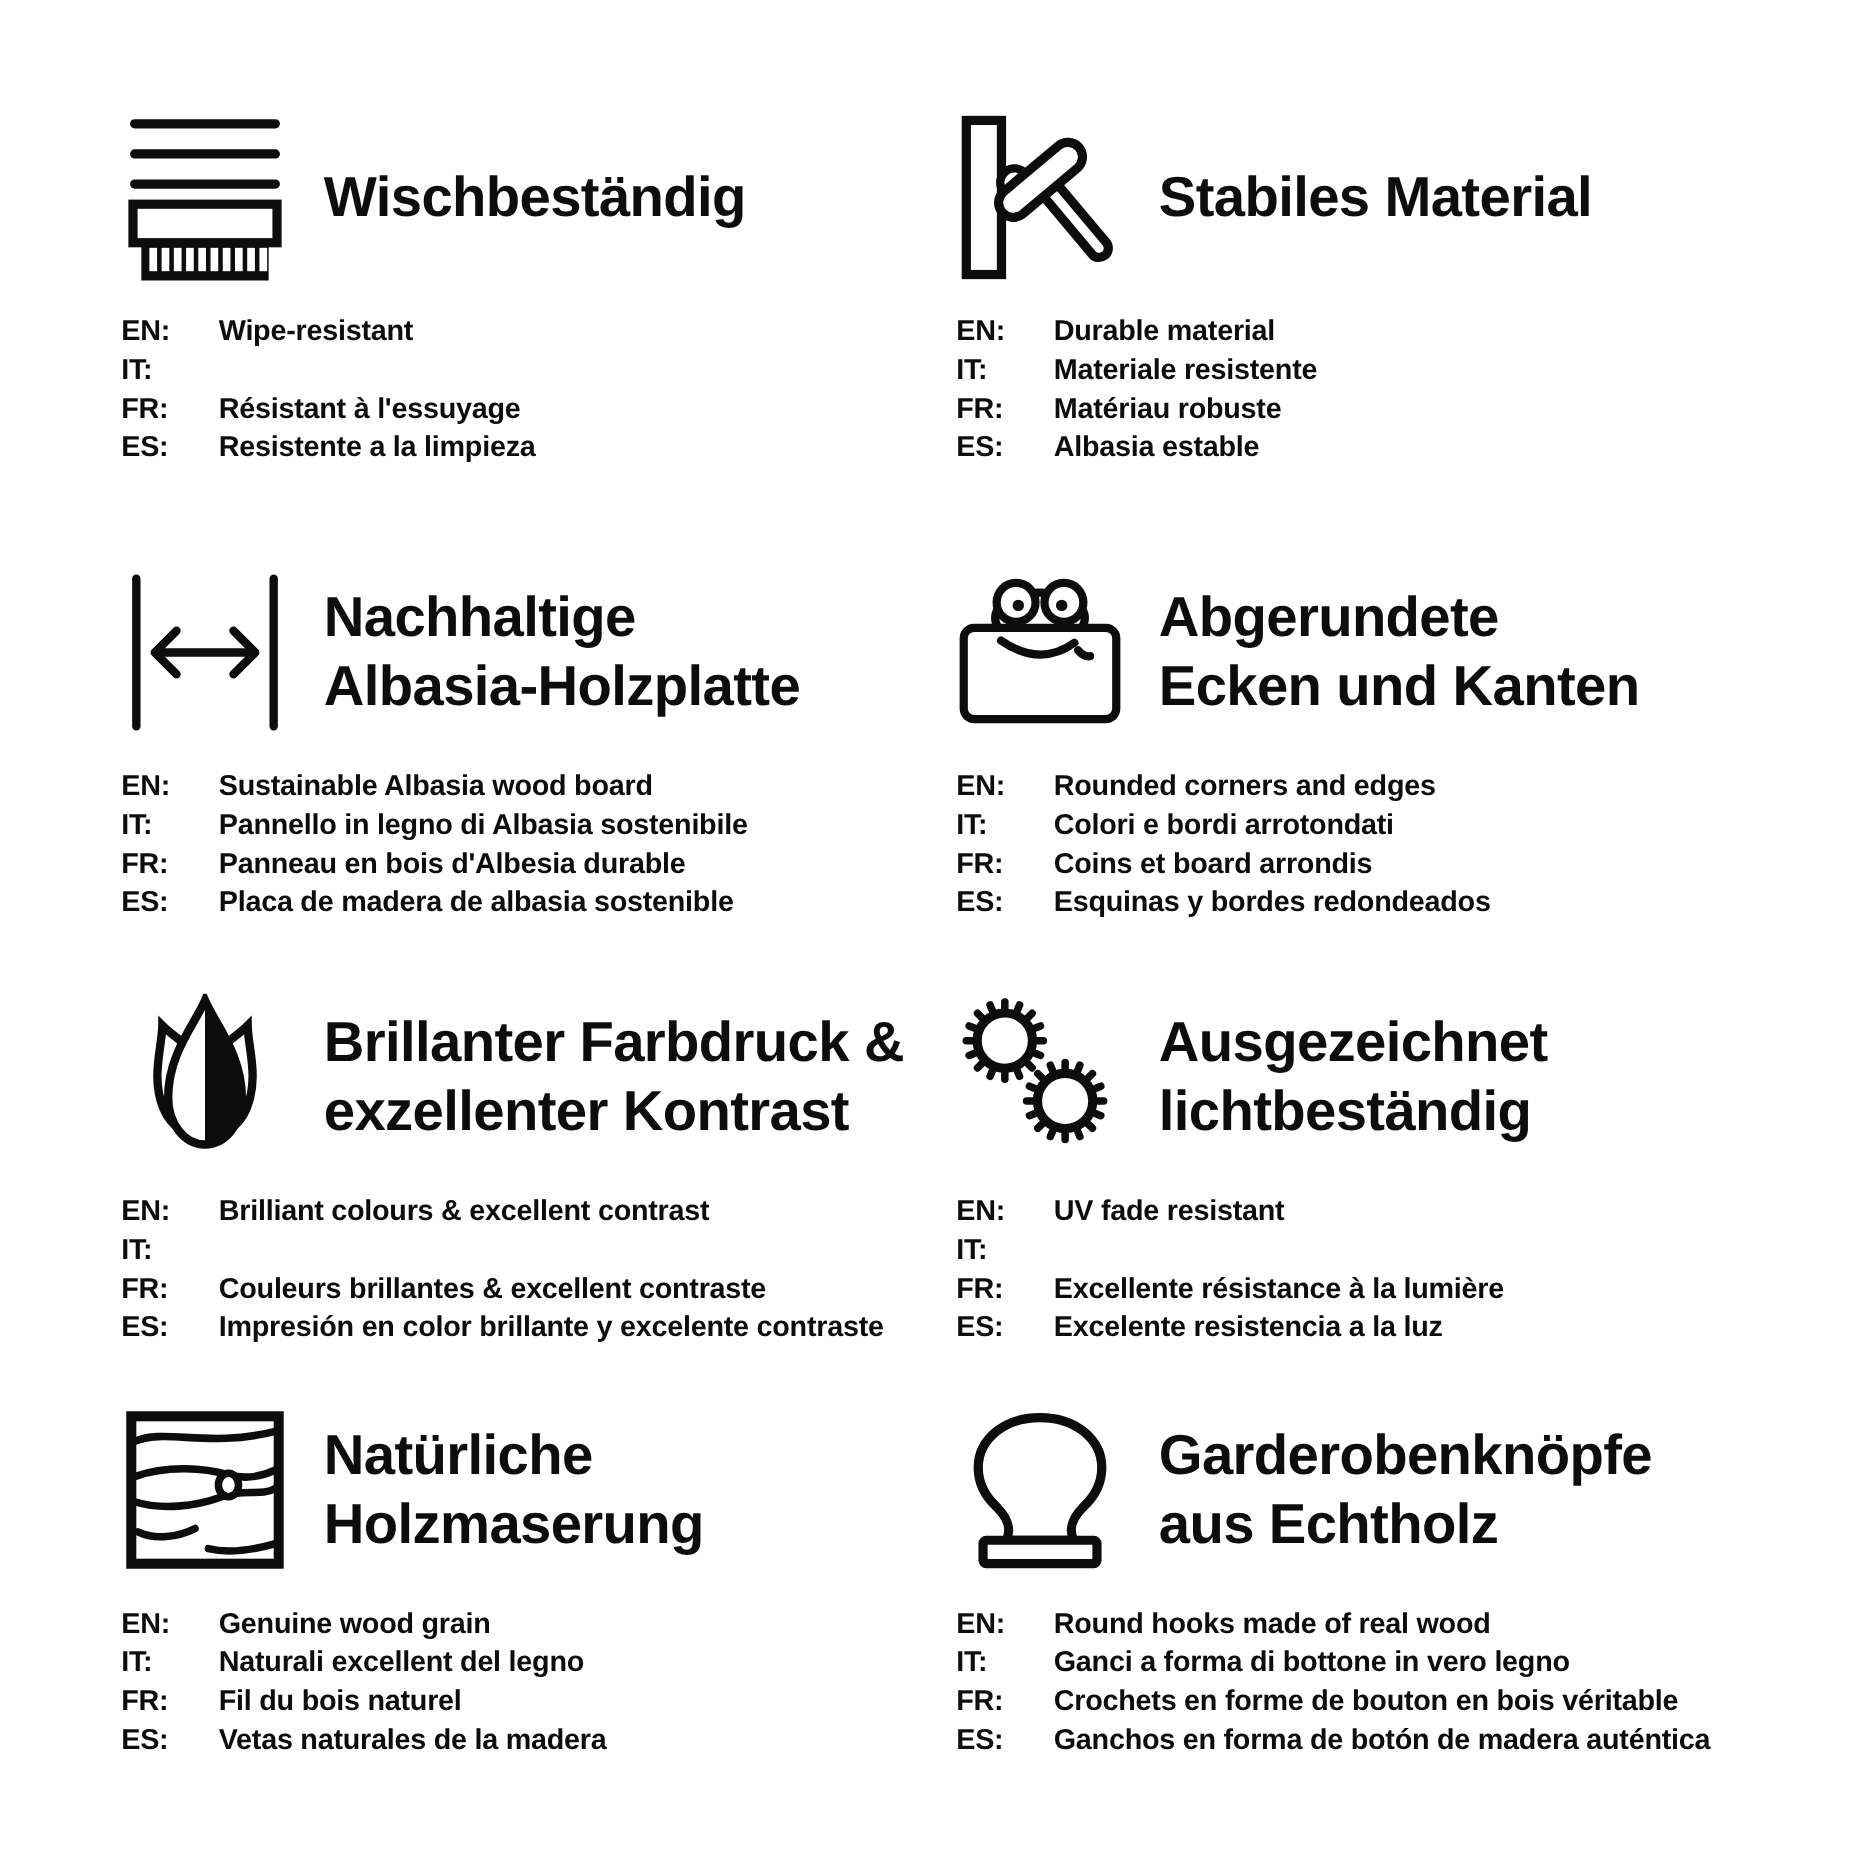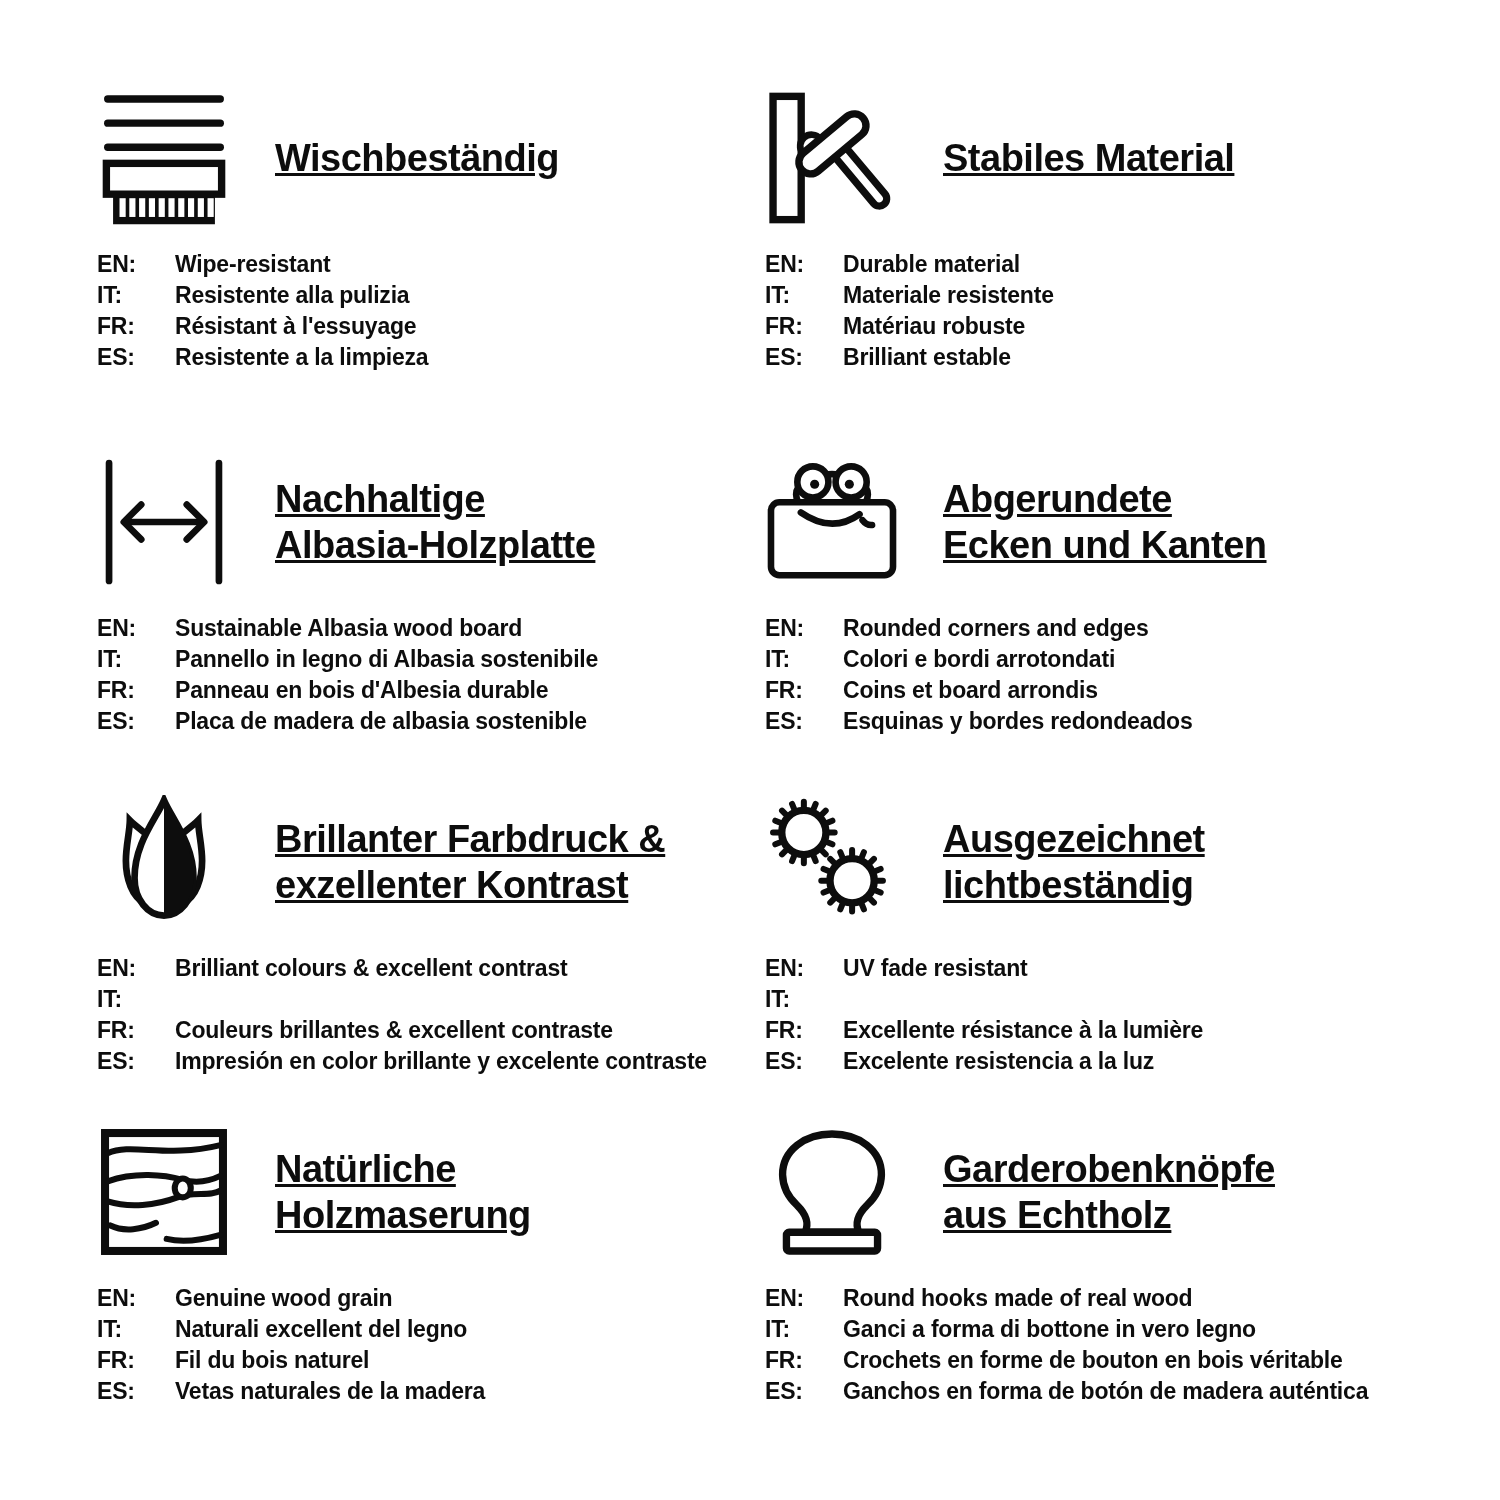--- a/index.html
+++ b/index.html
@@ -14,22 +14,22 @@
     display:grid;
     grid-template-columns:668px 668px;
     grid-template-rows:364px 340px 330px 330px;
     padding:88px 0 0 97px;
   }
   .feature { overflow:visible; }
   .head { display:flex; align-items:center; gap:28px; min-height:140px; }
   .icon { width:134px; height:134px; flex:0 0 134px; color:var(--fg); }
   .icon svg { width:100%; height:100%; display:block; }
   .title {
-    margin:16px; font-size:38px; line-height:1.22; font-weight:700;
-    letter-spacing:-0.5px; white-space:pre-line; color:var(--fg);text-decoration:underline;
+    margin:0; font-size:45px; line-height:1.22; font-weight:700;
+    letter-spacing:-0.5px; white-space:pre-line; color:var(--fg);
   }
   .translations { margin-top:21px; }
   .trow {
     display:flex; align-items:baseline;
     font-size:23px; line-height:31px; font-weight:700; letter-spacing:-0.2px;
   }
   .lang { flex:0 0 78px; }
   .txt { flex:1 1 auto; }
 </style>
 </head>
@@ -64,21 +64,20 @@
       </div>
       <h2 class="title">Wischbeständig</h2>
     </div>
     <div class="translations">
       <div class="trow">
           <span class="lang">EN:</span>
           <span class="txt">Wipe-resistant</span>
         </div>
       <div class="trow">
           <span class="lang">IT:</span>
-          <span class="txt">Resistente alla pulizia</span>
         </div>
       <div class="trow">
           <span class="lang">FR:</span>
           <span class="txt">Résistant à l'essuyage</span>
         </div>
       <div class="trow">
           <span class="lang">ES:</span>
           <span class="txt">Resistente a la limpieza</span>
         </div>
     </div>
@@ -106,21 +105,21 @@
       <div class="trow">
           <span class="lang">IT:</span>
           <span class="txt">Materiale resistente</span>
         </div>
       <div class="trow">
           <span class="lang">FR:</span>
           <span class="txt">Matériau robuste</span>
         </div>
       <div class="trow">
           <span class="lang">ES:</span>
-          <span class="txt">Brilliant estable</span>
+          <span class="txt">Albasia estable</span>
         </div>
     </div>
   </section>
 
   <section class="feature">
     <div class="head">
       <div class="icon">
         <svg viewBox="0 0 100 100" aria-hidden="true">
           <g stroke="currentColor" stroke-width="5" stroke-linecap="round" stroke-linejoin="round" fill="none">
             <line x1="9" y1="6" x2="9" y2="94"></line>

